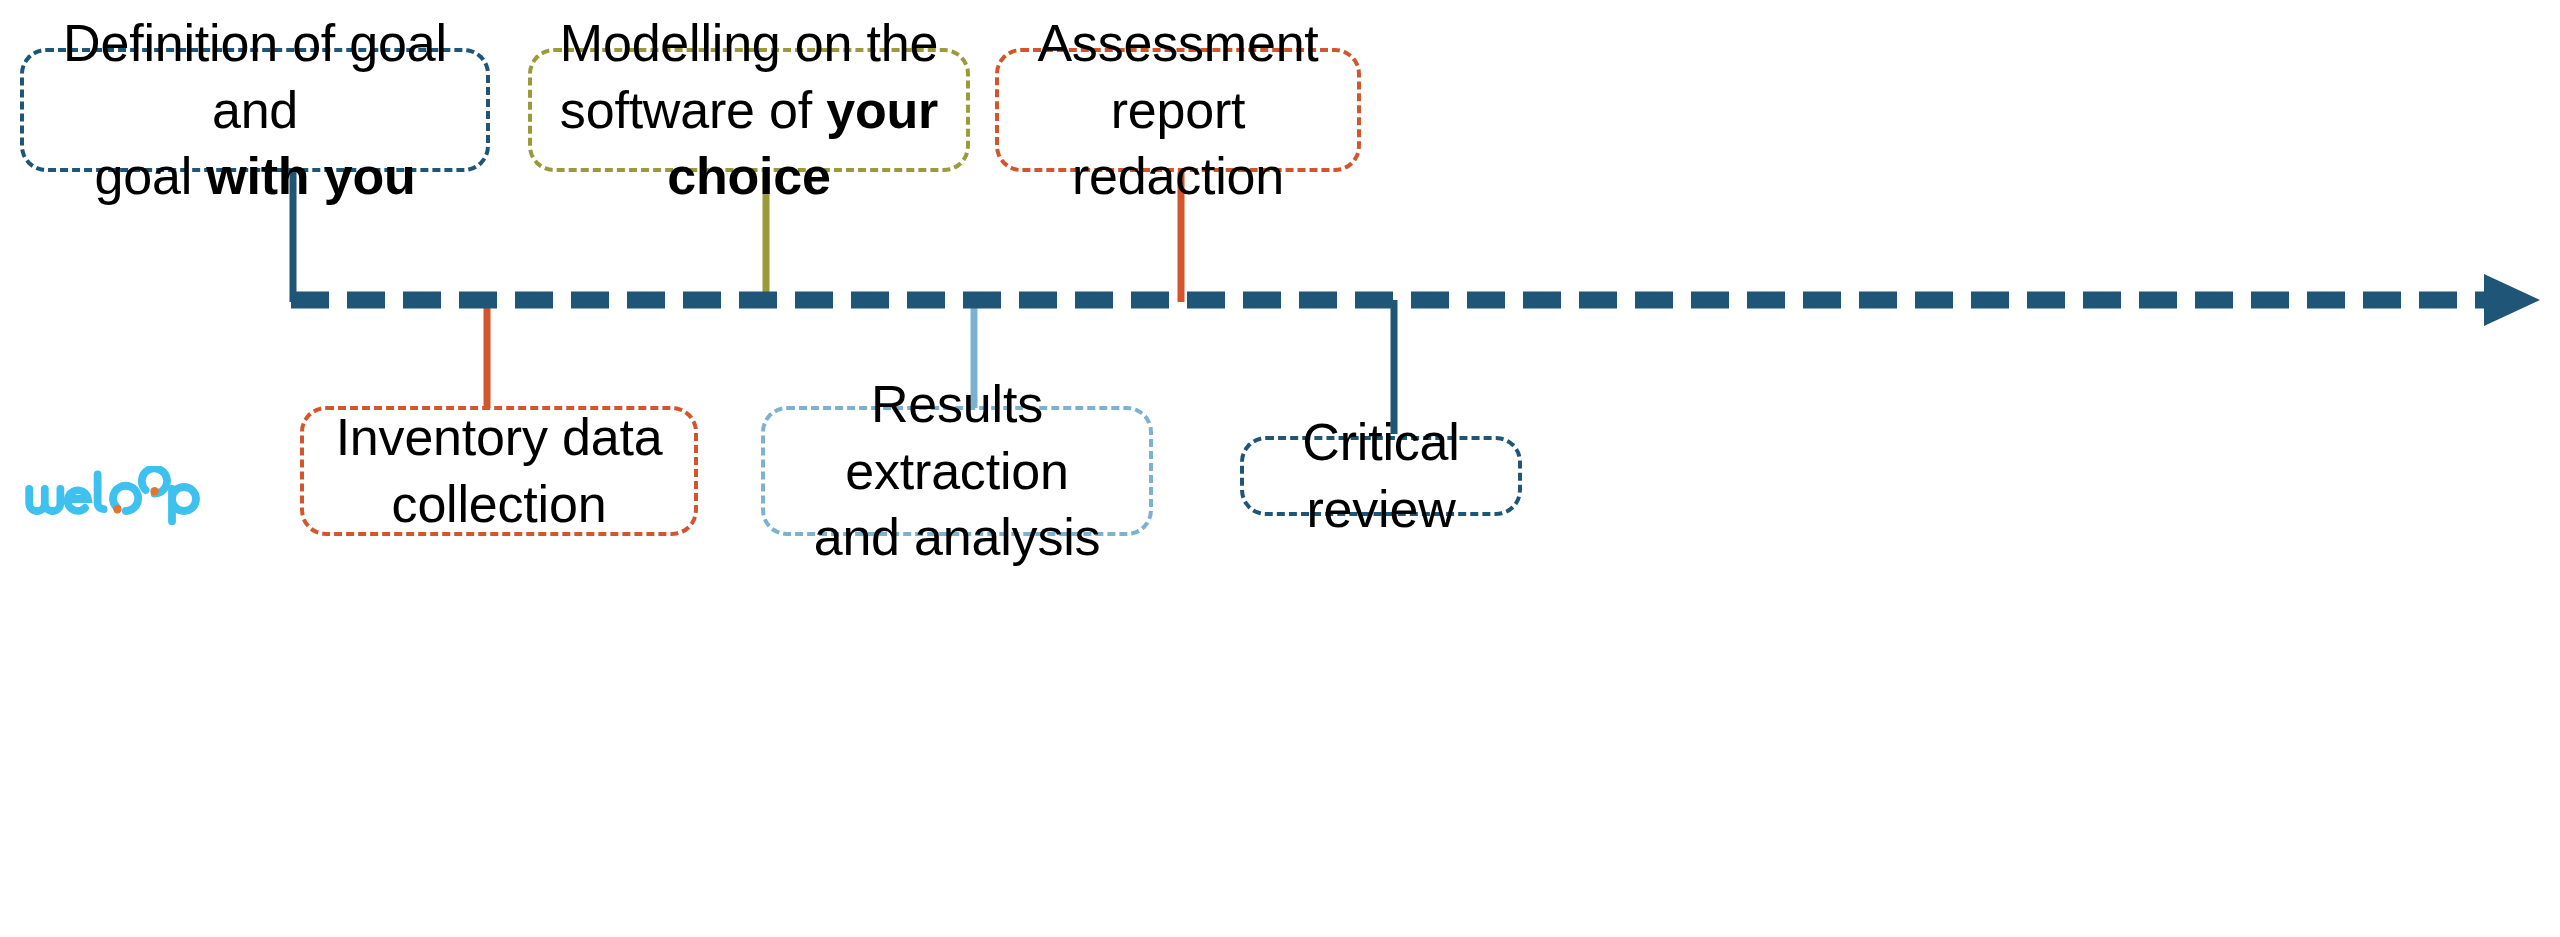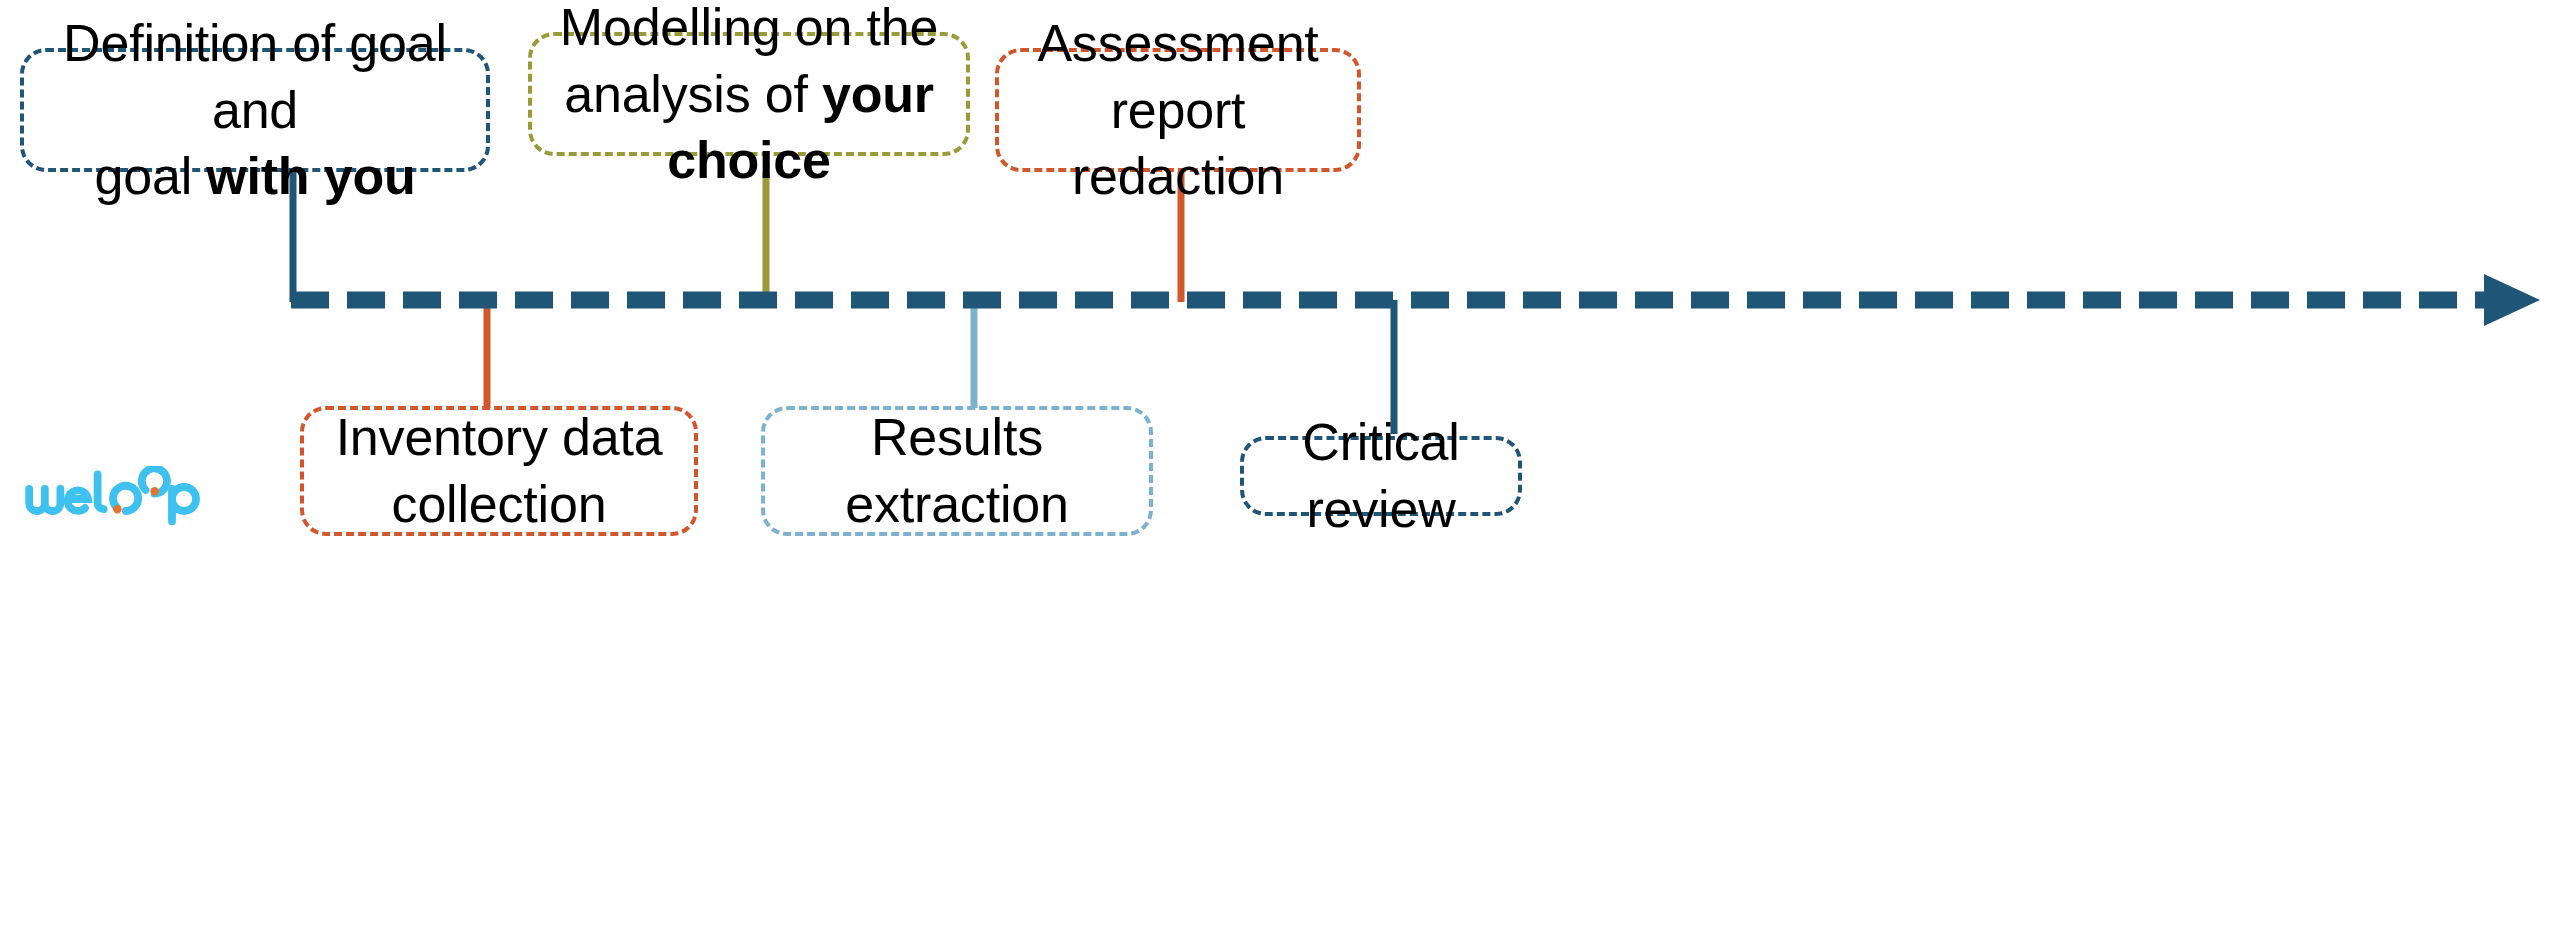--- a/index.html
+++ b/index.html
@@ -48,21 +48,21 @@
   }
   .node .label b {
     font-weight: 700;
   }
   
   #node-definition {
     left: 20px;  top: 48px;  width: 470px;  height: 124px;
     border-color: #1f5576;
   }
   #node-modelling {
-    left: 528px; top: 32px;  width: 442px;  height: 124px;
+    left: 528px; top: 48px;  width: 442px;  height: 124px;
     border-color: #9a9a39;
   }
   #node-assessment {
     left: 995px; top: 48px;  width: 366px;  height: 124px;
     border-color: #d3552b;
   }
   
   #node-inventory {
     left: 300px; top: 406px; width: 398px; height: 130px;
     border-color: #d3552b;
@@ -102,33 +102,33 @@
     <line x1="291" y1="300" x2="2490" y2="300" stroke="#1f5576" stroke-width="17" stroke-dasharray="38 18" stroke-linecap="butt"></line>
 
     <polygon points="2484,274 2484,326 2540,300" fill="#1f5576"></polygon>
   </svg>
 
   <div class="node" id="node-definition">
     <span class="label"><span>Definition of goal and</span><br><span>goal </span><b>with you</b></span>
   </div>
 
   <div class="node" id="node-modelling">
-    <span class="label"><span>Modelling on the</span><br><span>analysis of </span><b>your choice</b></span>
+    <span class="label"><span>Modelling on the</span><br><span>software of </span><b>your choice</b></span>
   </div>
 
   <div class="node" id="node-assessment">
     <span class="label"><span>Assessment report</span><br><span>redaction</span><b></b></span>
   </div>
 
   <div class="node" id="node-inventory">
     <span class="label"><span>Inventory data</span><br><span>collection</span><b></b></span>
   </div>
 
   <div class="node" id="node-results">
-    <span class="label"><span>Results extraction</span><br><b></b></span>
+    <span class="label"><span>Results extraction</span><br><span>and analysis</span><b></b></span>
   </div>
 
   <div class="node" id="node-critical">
     <span class="label"><span>Critical review</span></span>
   </div>
 
   <div id="logo">
     <svg viewBox="0 0 300 100" width="180" height="60" xmlns="http://www.w3.org/2000/svg">
       <g fill="none" stroke="#3fc1f0" stroke-width="13" stroke-linecap="round">
 

